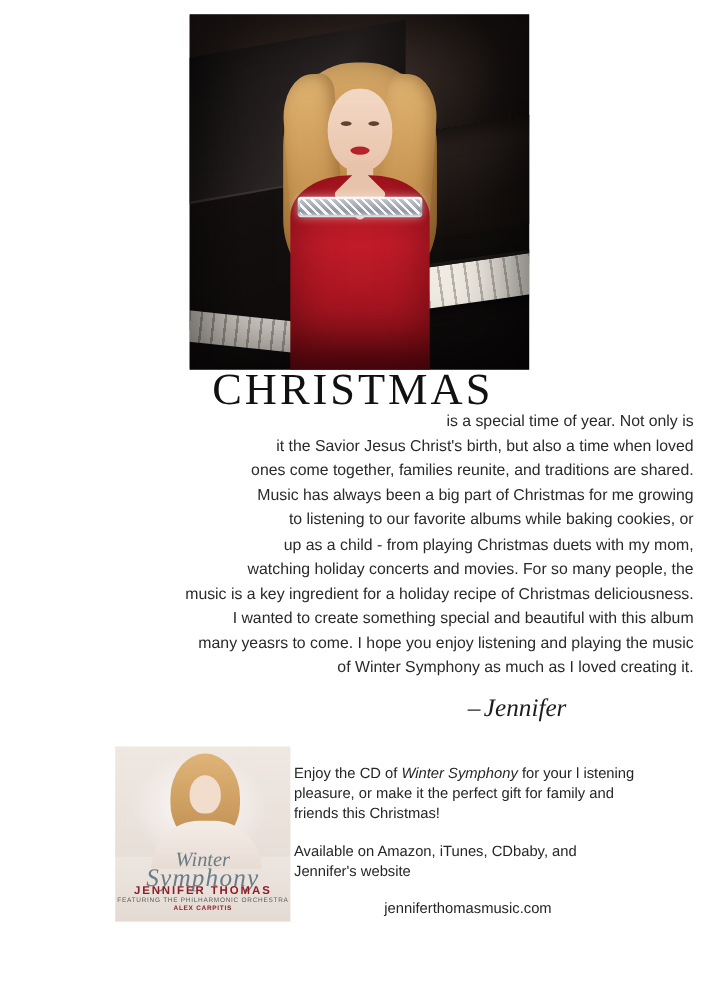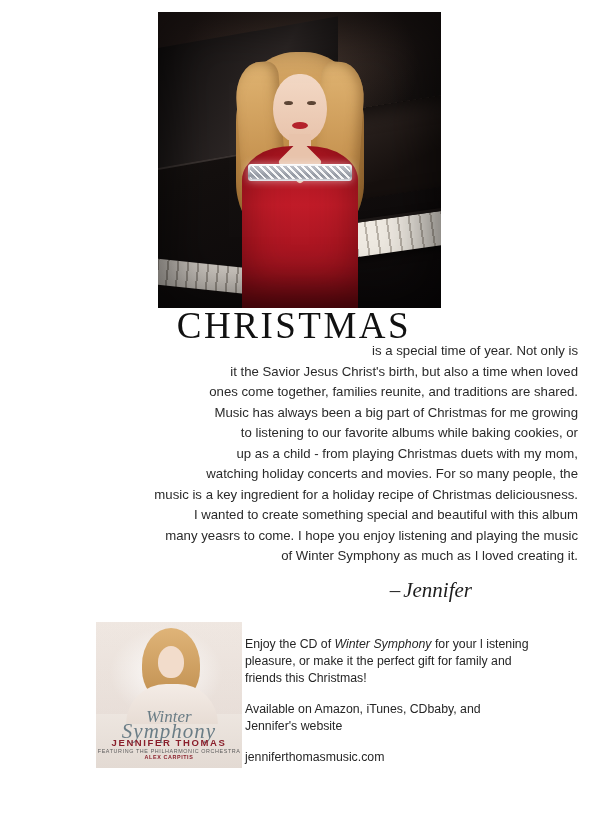--- a/index.html
+++ b/index.html
@@ -378,20 +378,21 @@
     color: #262626;
   }
   .promo p {
     margin: 0 0 14px 0;
   }
   .promo em {
     font-style: italic;
   }
   .promo .site {
     margin-bottom: 0;
+    text-align: center;
   }
 </style>
 </head>
 <body>
 
 <div class="page">
 
   <div class="hero-wrap">
     <div class="hero-photo">
       <div class="piano-lid"></div>

